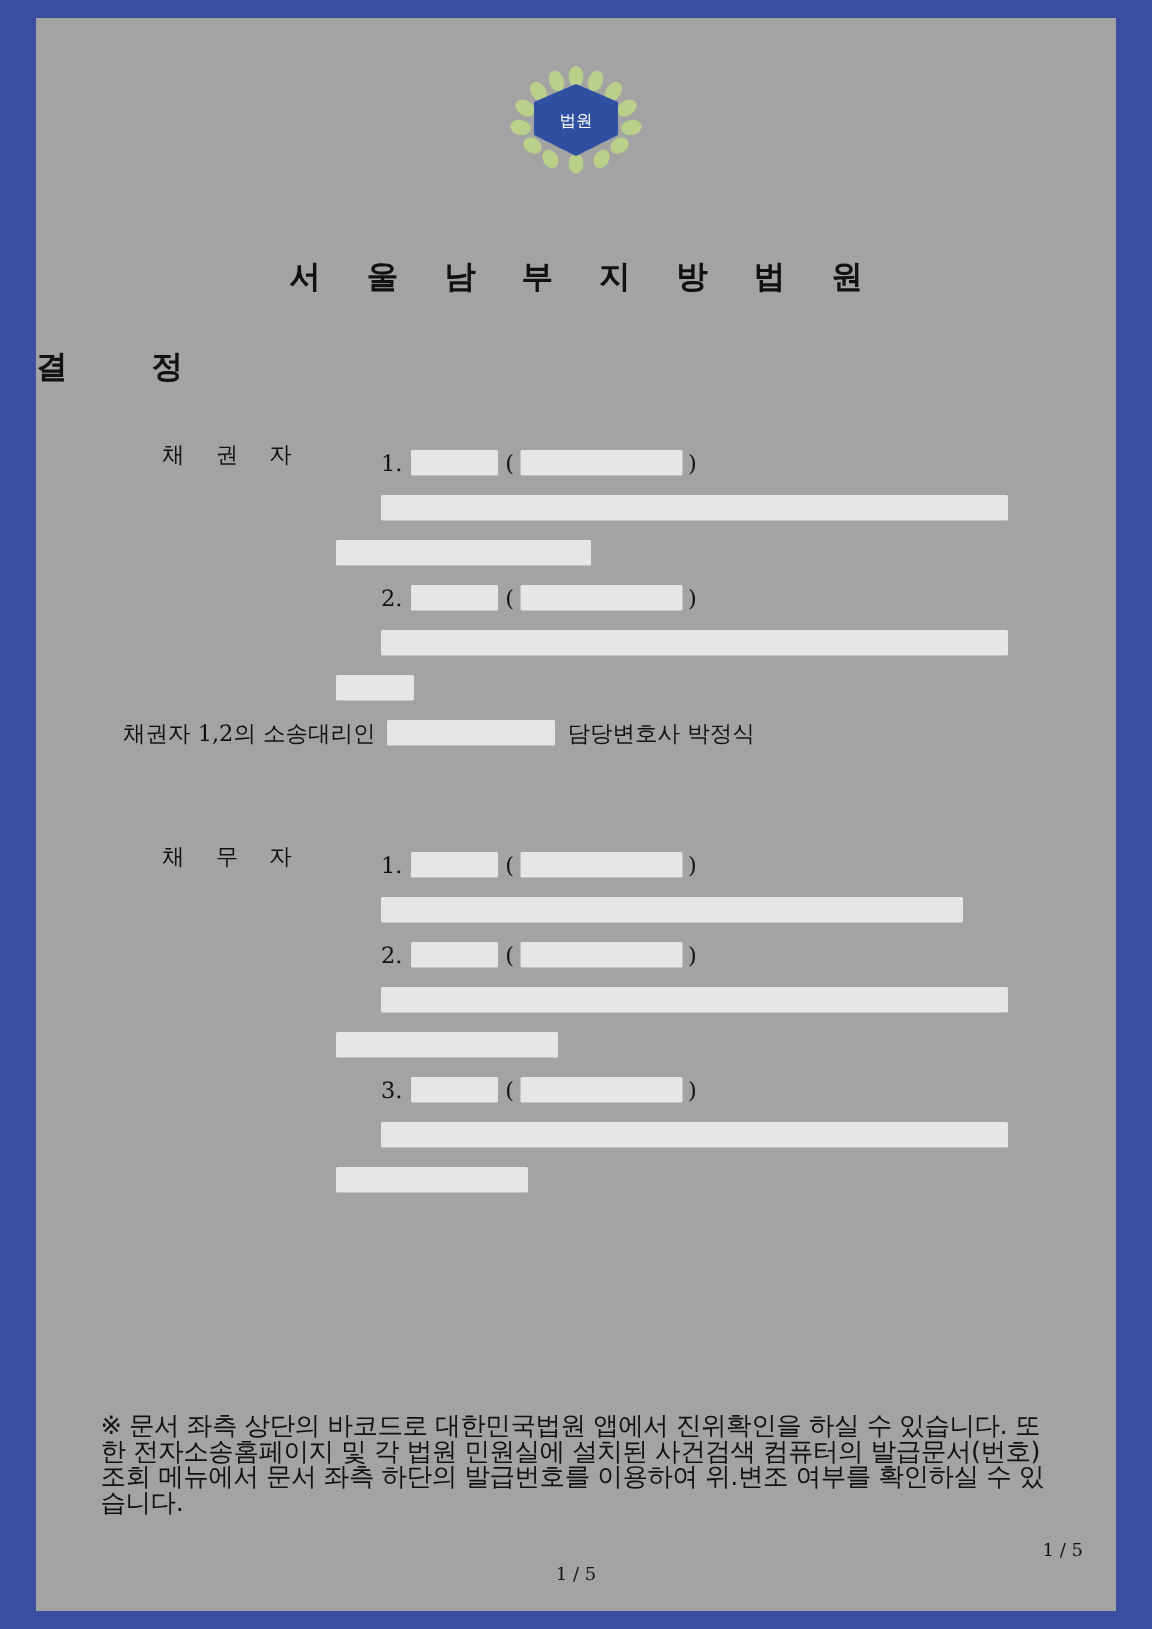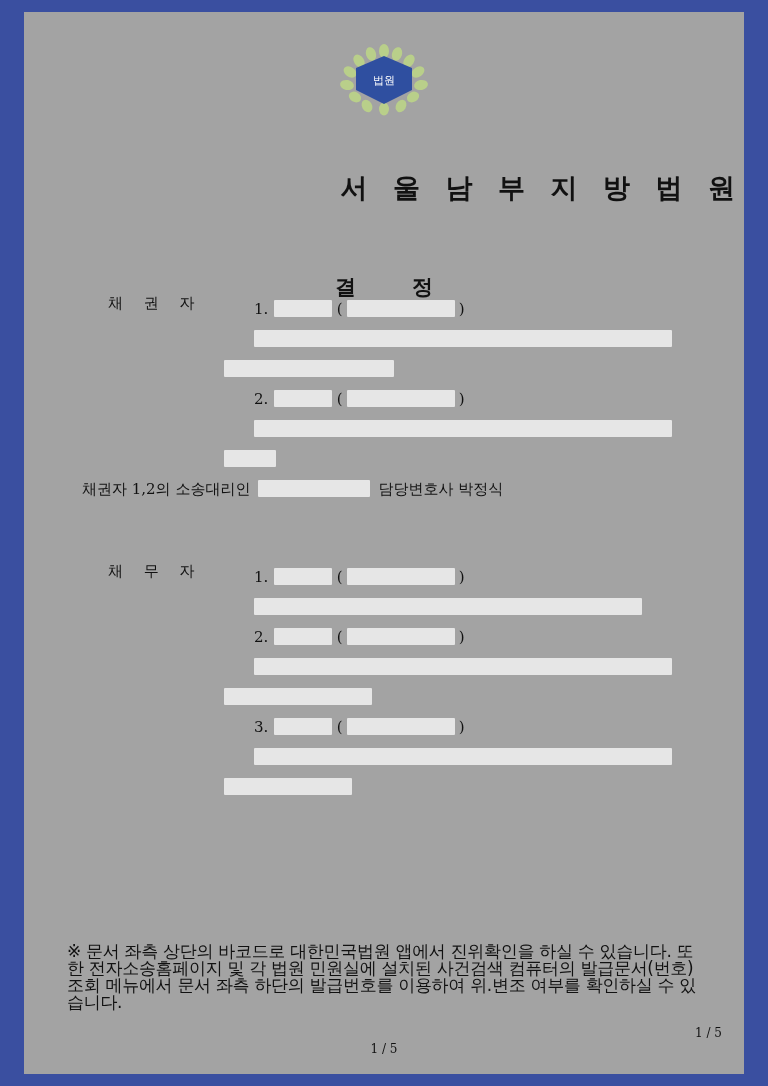--- a/index.html
+++ b/index.html
@@ -31,39 +31,37 @@
     justify-content: center;
     align-items: center;
   }
   .emblem svg { display: block; }
 
   .court-name {
     position: absolute;
     top: 158px;
     left: 0;
     right: 0;
-    text-align: right;
-    font-size: 27px;
+    text-align: center;
+    font-size: 21px;
     letter-spacing: 9px;
     text-indent: 9px;
     font-weight: 700;
     color: #111;
-    font-family: Liberation Sans, sans-serif;
+    font-family: Liberation Mono, monospace;
   }
   .doc-title {
     position: absolute;
     top: 218px;
     left: 0;
     right: 0;
-    text-align: center;
     font-size: 21px;
     font-weight: 700;
     color: #111;
     font-family: "DejaVu Serif", serif;
-    margin-top: 43px;
   }
   .doc-title .gap { display:inline-block; width: 56px; }
 
   .body-area {
     position: absolute;
     left: 58px;
     top: 268px;
     right: 40px;
   }
 

